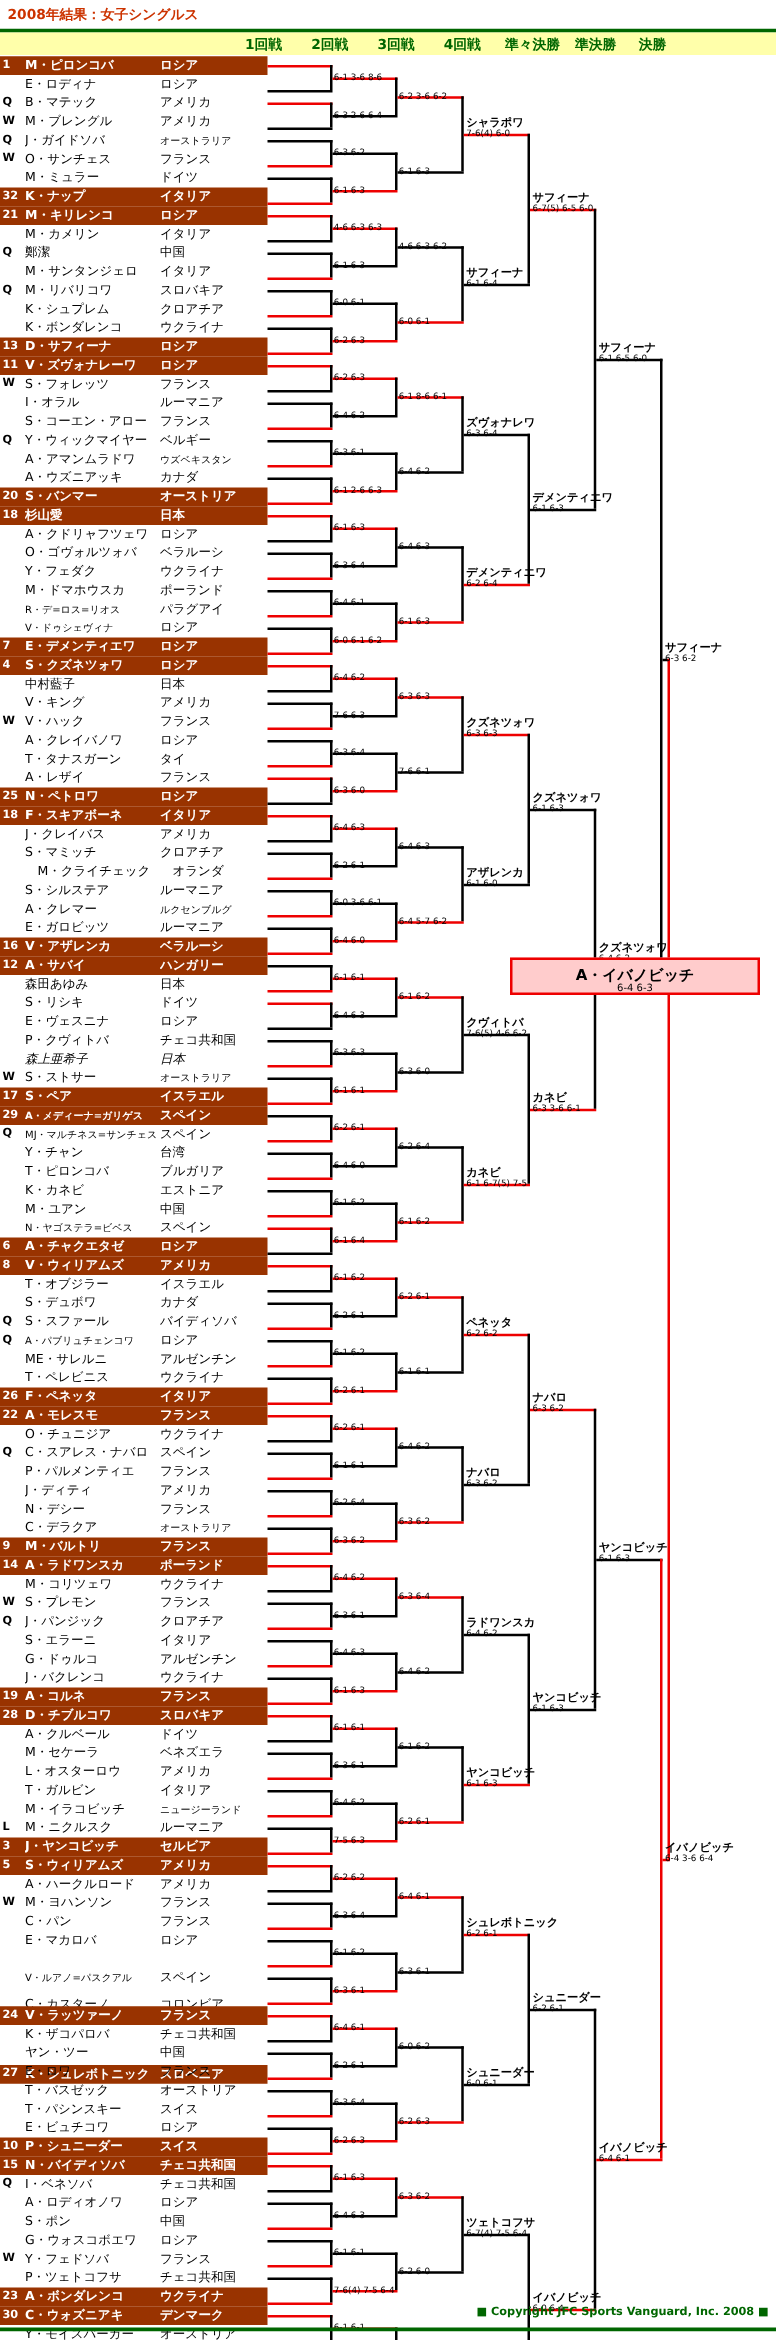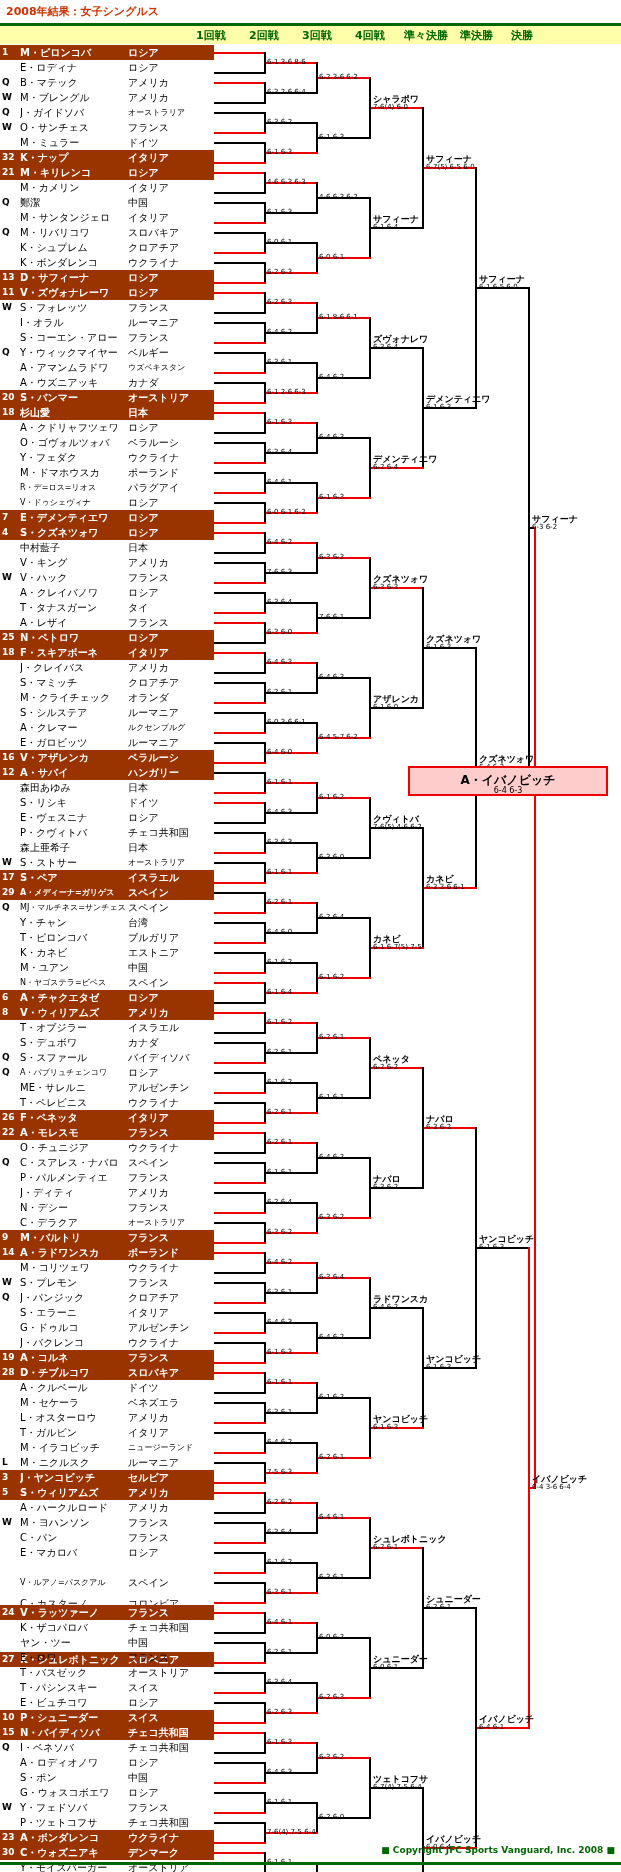--- a/index.html
+++ b/index.html
@@ -385,21 +385,21 @@
       <div class="prow" style="top: 660px;">
         <span class="pseed"></span>
         <span class="pname">J・クレイバス</span>
         <span class="pcountry">アメリカ</span>
       </div>
       <div class="prow" style="top: 675px;">
         <span class="pseed"></span>
         <span class="pname">S・マミッチ</span>
         <span class="pcountry">クロアチア</span>
       </div>
-      <div class="prow" style="top: 690px;">
+      <div class="prow" style="top: 690px; margin-left: 10px;">
         <span class="pseed"></span>
         <span class="pname">M・クライチェック</span>
         <span class="pcountry">オランダ</span>
       </div>
       <div class="prow" style="top: 705px;">
         <span class="pseed"></span>
         <span class="pname">S・シルステア</span>
         <span class="pcountry">ルーマニア</span>
       </div>
       <div class="prow" style="top: 720px;">
@@ -435,21 +435,21 @@
       <div class="prow" style="top: 810px;">
         <span class="pseed"></span>
         <span class="pname">E・ヴェスニナ</span>
         <span class="pcountry">ロシア</span>
       </div>
       <div class="prow" style="top: 825px;">
         <span class="pseed"></span>
         <span class="pname">P・クヴィトバ</span>
         <span class="pcountry">チェコ共和国</span>
       </div>
-      <div class="prow" style="top: 840px;">
+      <div class="prow" style="top: 840px; font-style: italic;">
         <span class="pseed"></span>
         <span class="pname">森上亜希子</span>
         <span class="pcountry">日本</span>
       </div>
       <div class="prow" style="top: 855px;">
         <span class="pseed">W</span>
         <span class="pname">S・ストサー</span>
         <span class="pcountry tiny">オーストラリア</span>
       </div>
       <div class="prow seeded" style="top: 870px;">

